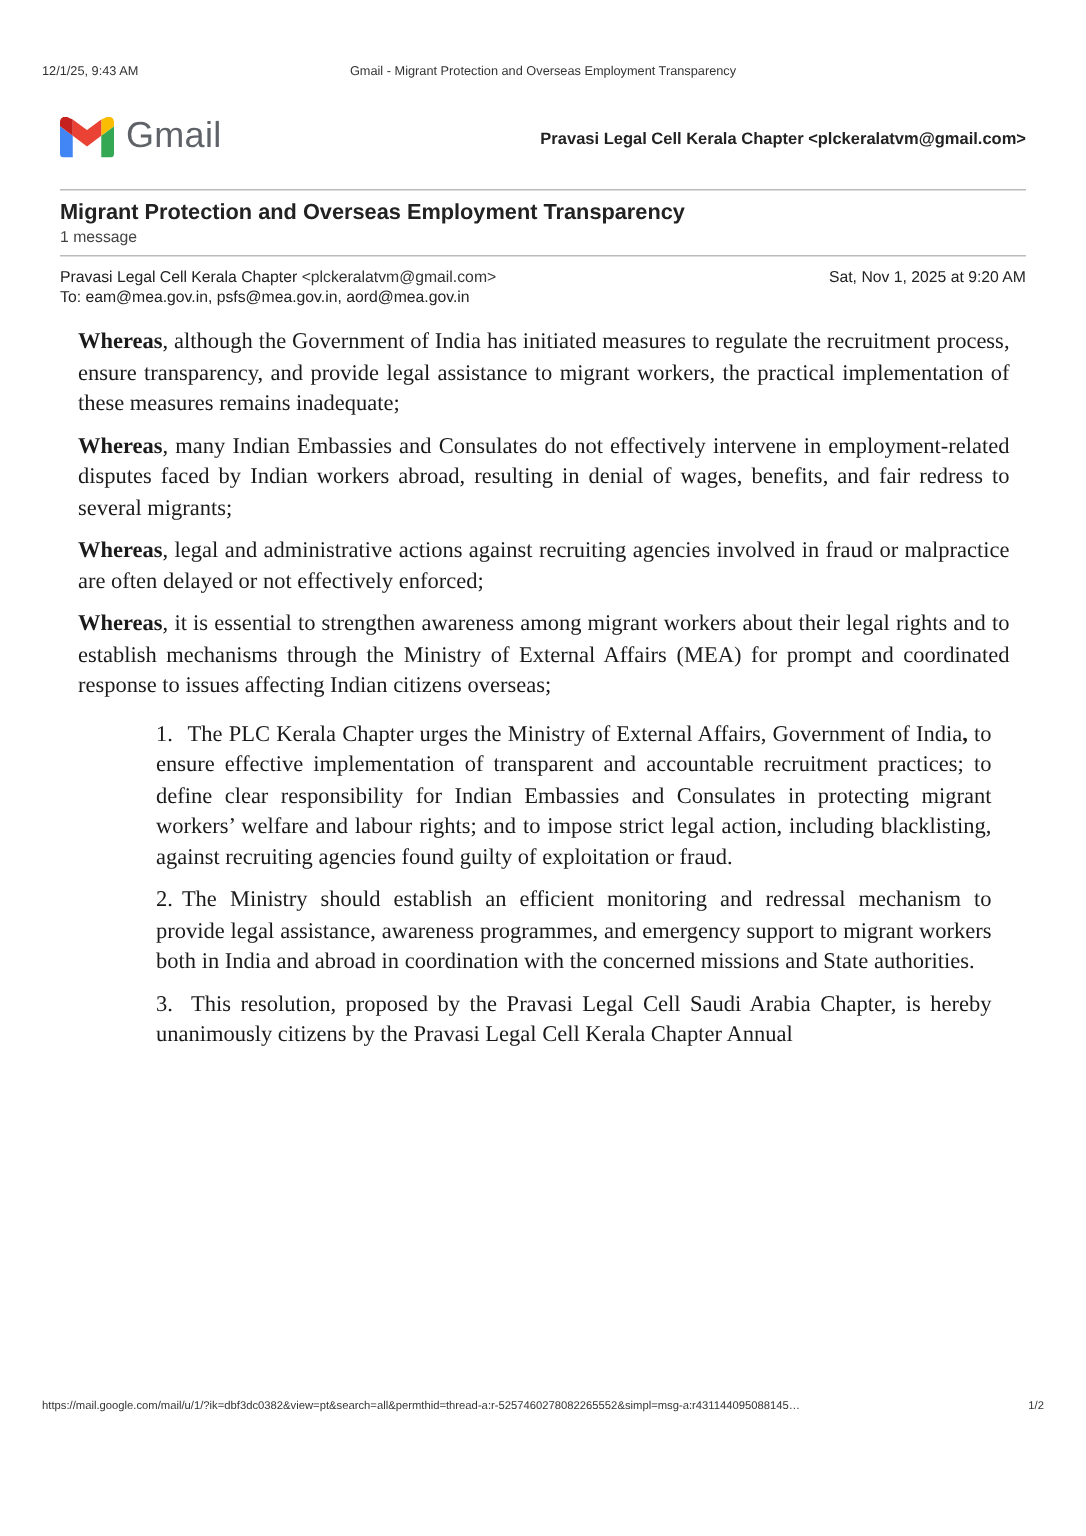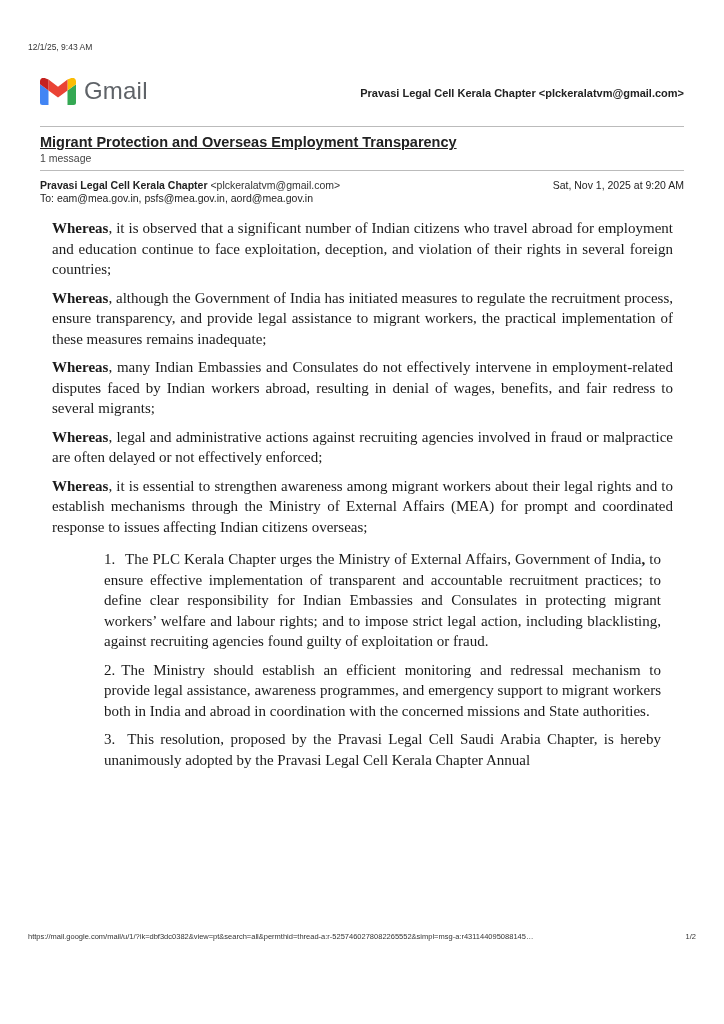--- a/index.html
+++ b/index.html
@@ -64,39 +64,38 @@
     .rule.r2 { top: 170px; }
 
     .subject {
       position: absolute;
       left: 40px;
       top: 134px;
       font-family: "Liberation Sans", sans-serif;
       font-size: 14.5px;
       font-weight: bold;
       color: #222;
-      text-decoration: underline;
     }
     .msg-count {
       position: absolute;
       left: 40px;
       top: 152px;
       font-family: "Liberation Sans", sans-serif;
       font-size: 10.5px;
       color: #444;
     }
     .sender-line {
       position: absolute;
       left: 40px;
       top: 179px;
       font-family: "Liberation Sans", sans-serif;
       font-size: 10.5px;
       color: #222;
     }
-    .sender-line .sender-name { font-weight: bold; }
+    .sender-line .sender-name { font-weight: normal; }
     .sender-line .sender-email { color: #333; }
     .sent-date {
       position: absolute;
       right: 40px;
       top: 179px;
       font-family: "Liberation Sans", sans-serif;
       font-size: 10.5px;
       color: #222;
     }
     .to-line {
@@ -174,20 +173,21 @@
       color: #333;
     }
     .print-footer .pf-url { position: absolute; left: 28px; top: 0; white-space: nowrap; }
     .print-footer .pf-page { position: absolute; right: 28px; top: 0; }
   </style>
 </head>
 <body>
 
 <div class="print-header">
   <span class="ph-date">12/1/25, 9:43 AM</span>
+  <span class="ph-title">Gmail - Migrant Protection and Overseas Employment Transparency</span>
 </div>
 
 <div class="gmail-logo">
   <span>
     <svg width="36" height="27" viewBox="0 0 36 27">
       <path d="M2.5 27 H8.5 V12.5 L0 6.2 V24.5 A2.5 2.5 0 0 0 2.5 27 Z" fill="#4285F4"></path>
       <path d="M27.5 27 H33.5 A2.5 2.5 0 0 0 36 24.5 V6.2 L27.5 12.5 Z" fill="#34A853"></path>
       <path d="M27.5 1.6 V12.5 L36 6.2 V3.3 C36 0.3 32.6 -1.3 30.2 0.5 Z" fill="#FBBC04"></path>
       <path d="M8.5 12.5 V1.6 L18 8.7 L27.5 1.6 V12.5 L18 19.6 Z" fill="#EA4335"></path>
       <path d="M0 3.3 V6.2 L8.5 12.5 V1.6 L5.8 0.5 C3.4 -1.3 0 0.3 0 3.3 Z" fill="#C5221F"></path>
@@ -207,30 +207,29 @@
 
 <div class="sender-line">
   <span class="sender-name">Pravasi Legal Cell Kerala Chapter</span>
   <span class="sender-email">&lt;plckeralatvm@gmail.com&gt;</span>
 </div>
 <div class="sent-date">Sat, Nov 1, 2025 at 9:20 AM</div>
 <div class="to-line">To: eam@mea.gov.in, psfs@mea.gov.in, aord@mea.gov.in</div>
 
 <div class="doc">
 
-  <p><span class="lead">Whereas</span><span>, it is observed that a significant number of Indian citizens who travel abroad for employment and education continue to face exploitation, deception, and violation of their rights in several foreign countries;</span></p>
   <p><span class="lead">Whereas</span><span>, although the Government of India has initiated measures to regulate the recruitment process, ensure transparency, and provide legal assistance to migrant workers, the practical implementation of these measures remains inadequate;</span></p>
   <p><span class="lead">Whereas</span><span>, many Indian Embassies and Consulates do not effectively intervene in employment-related disputes faced by Indian workers abroad, resulting in denial of wages, benefits, and fair redress to several migrants;</span></p>
   <p><span class="lead">Whereas</span><span>, legal and administrative actions against recruiting agencies involved in fraud or malpractice are often delayed or not effectively enforced;</span></p>
   <p><span class="lead">Whereas</span><span>, it is essential to strengthen awareness among migrant workers about their legal rights and to establish mechanisms through the Ministry of External Affairs (MEA) for prompt and coordinated response to issues affecting Indian citizens overseas;</span></p>
 
 
   <ol>
     <li><span class="num">1.</span> <span>The PLC Kerala Chapter urges the Ministry of External Affairs, Government of India</span><b>,</b><span> to ensure effective implementation of transparent and accountable recruitment practices; to define clear responsibility for Indian Embassies and Consulates in protecting migrant workers’ welfare and labour rights; and to impose strict legal action, including blacklisting, against recruiting agencies found guilty of exploitation or fraud.</span></li>
     <li><span class="num">2.</span><span>The Ministry should establish an efficient monitoring and redressal mechanism to provide legal assistance, awareness programmes, and emergency support to migrant workers both in India and abroad in coordination with the concerned missions and State authorities.</span></li>
-    <li><span class="num">3.</span> <span> This resolution, proposed by the Pravasi Legal Cell Saudi Arabia Chapter, is hereby unanimously adopted by the Pravasi Legal Cell Kerala Chapter Annual</span></li>
+    <li><span class="num">3.</span> <span> This resolution, proposed by the Pravasi Legal Cell Saudi Arabia Chapter, is hereby unanimously citizens by the Pravasi Legal Cell Kerala Chapter Annual</span></li>
   </ol>
 </div>
 
 <div class="print-footer">
   <span class="pf-url">https://mail.google.com/mail/u/1/?ik=dbf3dc0382&amp;view=pt&amp;search=all&amp;permthid=thread-a:r-5257460278082265552&amp;simpl=msg-a:r431144095088145…</span>
   <span class="pf-page">1/2</span>
 </div>
 
 </body></html>

